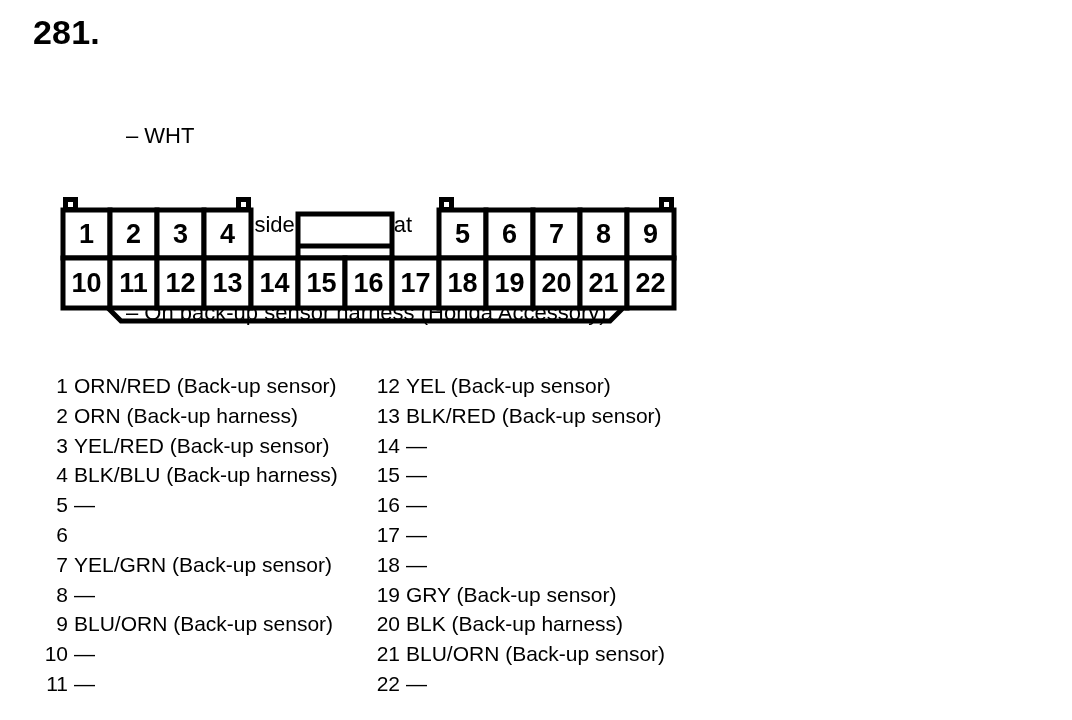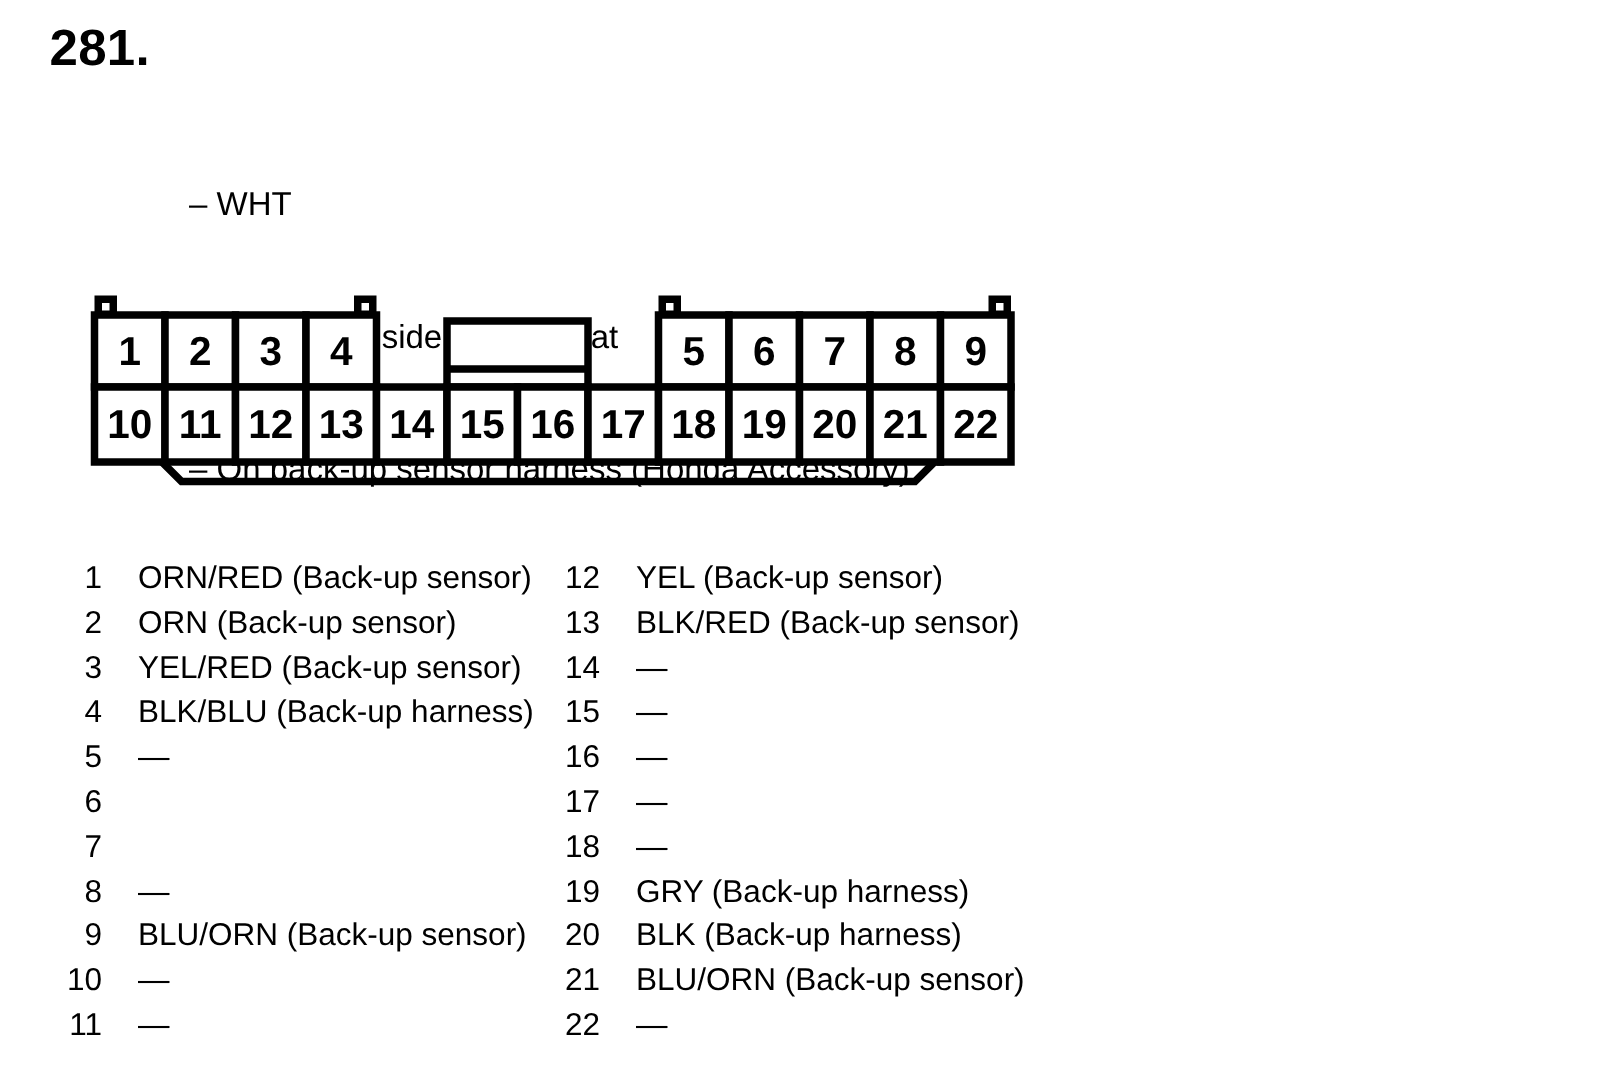--- a/index.html
+++ b/index.html
@@ -32,21 +32,21 @@
   }
 
   .pin-col {
     position: absolute; top: 371px;
     font-size: 21px; line-height: 29.8px;
   }
   .pin-col.left  { left: 30px; }
   .pin-col.right { left: 362px; }
   .pin-row { display: flex; white-space: nowrap; }
   .pin-num { display: inline-block; width: 38px; text-align: right; flex: none; }
-  .pin-wire { margin-left: 24px; }
+  .pin-wire { margin-left: 6px; }
 </style>
 </head>
 <body>
 
 <div class="page">
 
   <div class="heading">
     <span class="num">281.</span>
   </div>
 
@@ -122,39 +122,40 @@
     </svg>
   </div>
 
   <div class="pin-col left">
     <div class="pin-row">
         <span class="pin-num">1</span>
         <span class="pin-wire">ORN/RED (Back-up sensor)</span>
       </div>
     <div class="pin-row">
         <span class="pin-num">2</span>
-        <span class="pin-wire">ORN (Back-up sensor)</span>
+        <span class="pin-wire">ORN (Back-up harness)</span>
       </div>
     <div class="pin-row">
         <span class="pin-num">3</span>
         <span class="pin-wire">YEL/RED (Back-up sensor)</span>
       </div>
     <div class="pin-row">
         <span class="pin-num">4</span>
         <span class="pin-wire">BLK/BLU (Back-up harness)</span>
       </div>
     <div class="pin-row">
         <span class="pin-num">5</span>
         <span class="pin-wire">—</span>
       </div>
     <div class="pin-row">
         <span class="pin-num">6</span>
       </div>
     <div class="pin-row">
         <span class="pin-num">7</span>
+        <span class="pin-wire">YEL/GRN (Back-up sensor)</span>
       </div>
     <div class="pin-row">
         <span class="pin-num">8</span>
         <span class="pin-wire">—</span>
       </div>
     <div class="pin-row">
         <span class="pin-num">9</span>
         <span class="pin-wire">BLU/ORN (Back-up sensor)</span>
       </div>
     <div class="pin-row">
@@ -191,21 +192,21 @@
     <div class="pin-row">
         <span class="pin-num">17</span>
         <span class="pin-wire">—</span>
       </div>
     <div class="pin-row">
         <span class="pin-num">18</span>
         <span class="pin-wire">—</span>
       </div>
     <div class="pin-row">
         <span class="pin-num">19</span>
-        <span class="pin-wire">GRY (Back-up harness)</span>
+        <span class="pin-wire">GRY (Back-up sensor)</span>
       </div>
     <div class="pin-row">
         <span class="pin-num">20</span>
         <span class="pin-wire">BLK (Back-up harness)</span>
       </div>
     <div class="pin-row">
         <span class="pin-num">21</span>
         <span class="pin-wire">BLU/ORN (Back-up sensor)</span>
       </div>
     <div class="pin-row">

